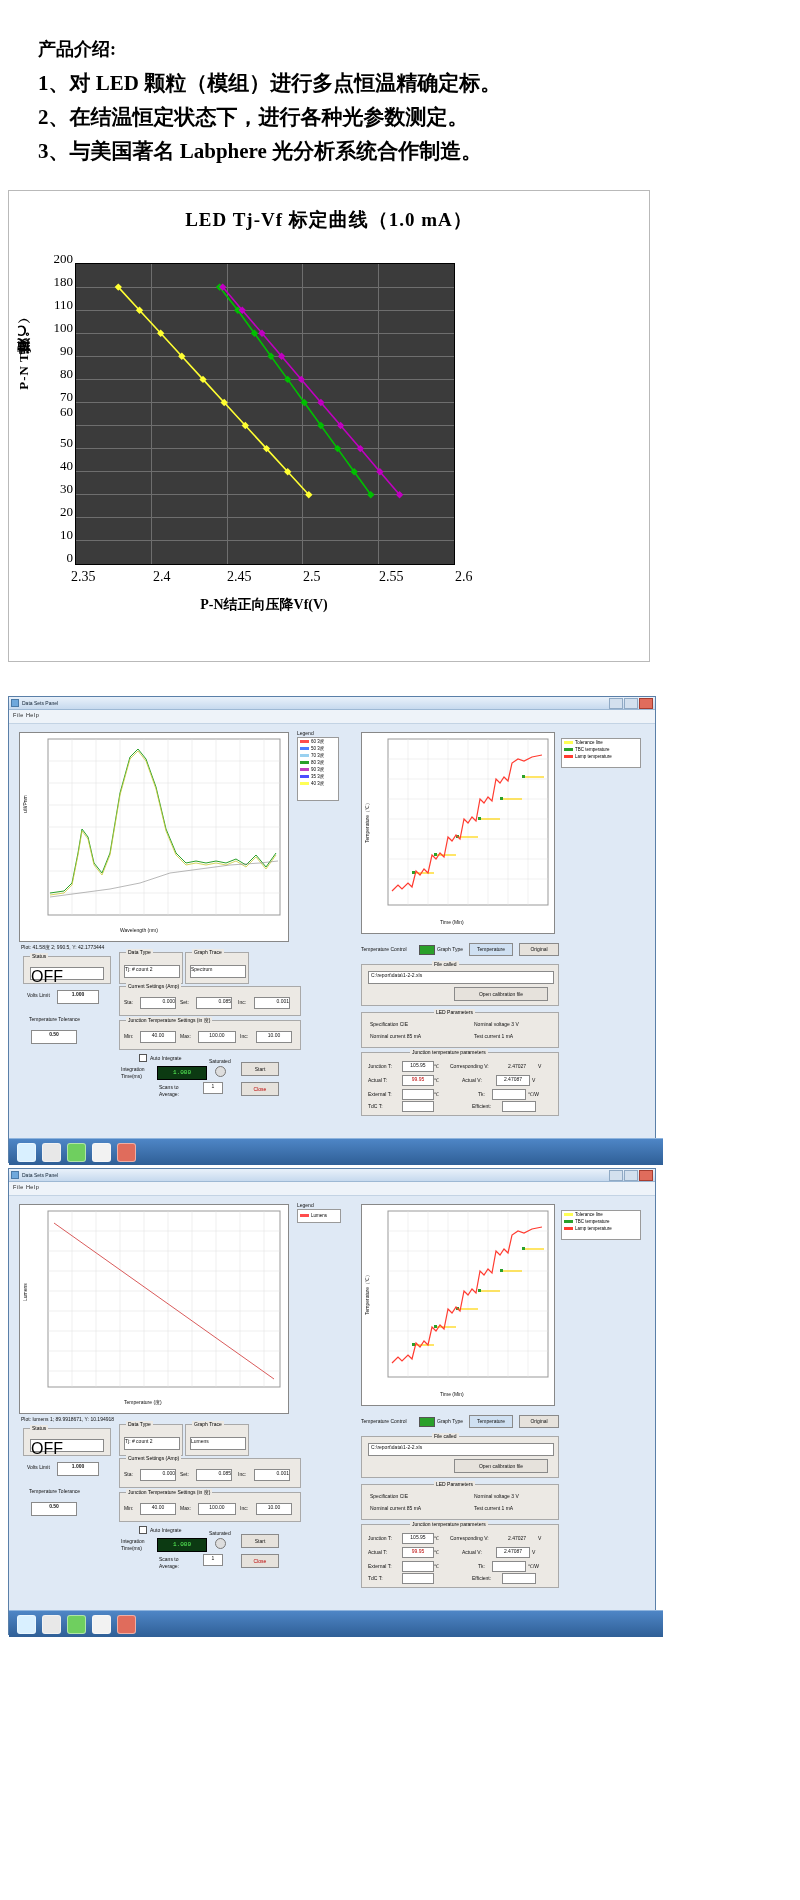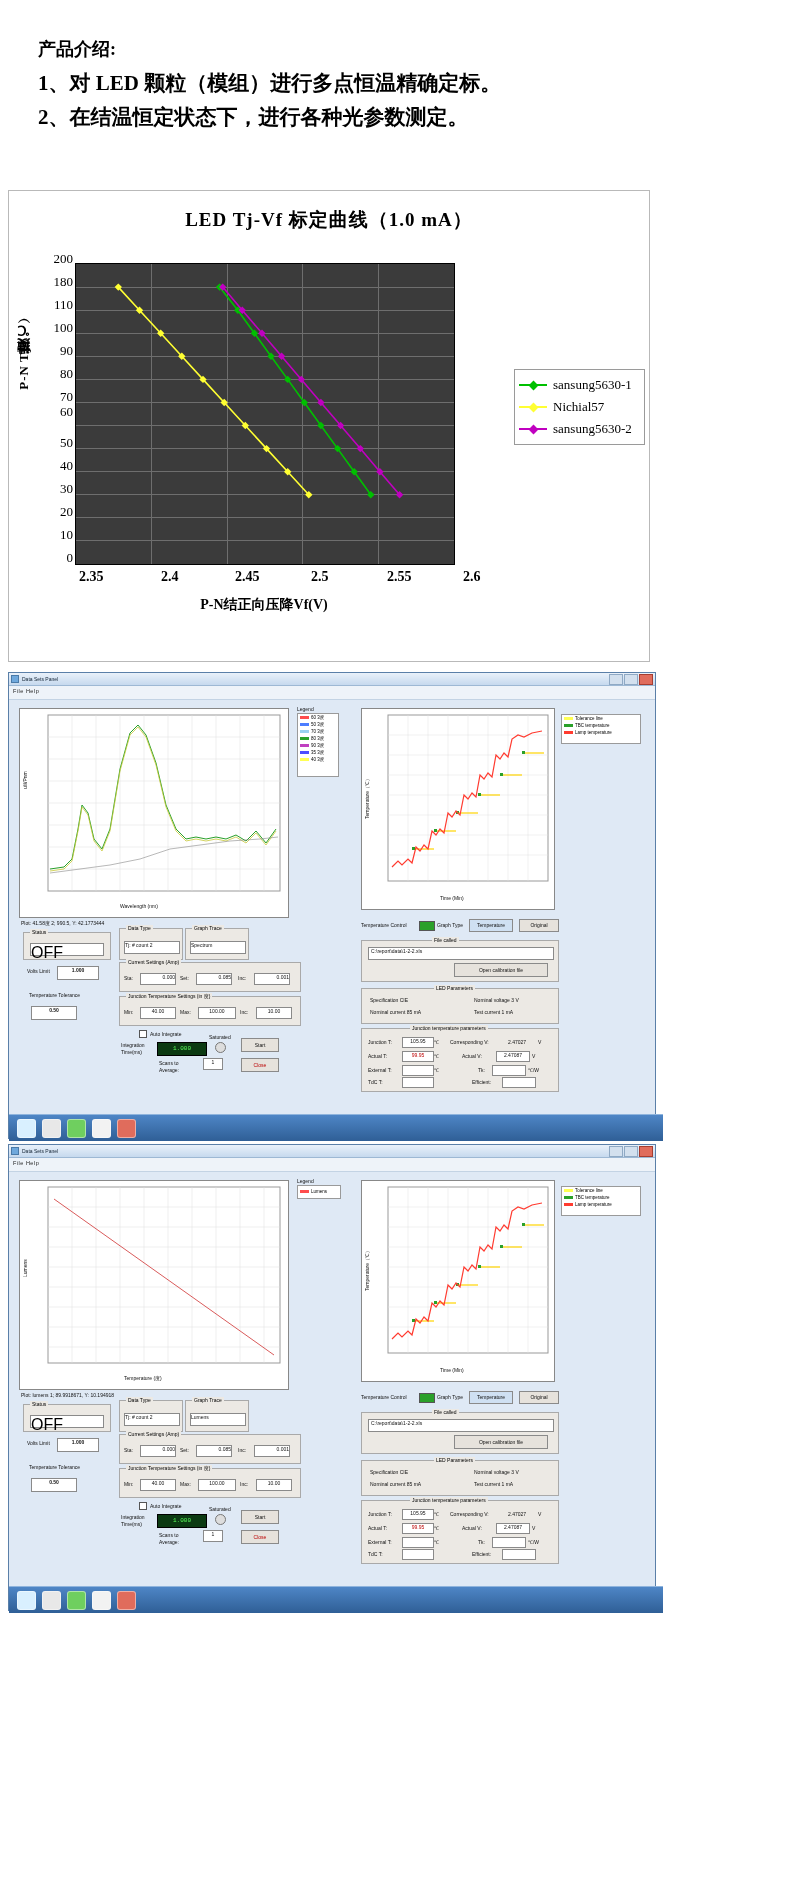--- a/index.html
+++ b/index.html
@@ -13,33 +13,33 @@
 
   
   .chart-panel{position:absolute;left:8px;top:190px;width:640px;height:470px;border:1px solid #b9b9b9;background:#fff;}
   .chart-title{position:absolute;top:16px;left:0;width:100%;text-align:center;font-family:"Liberation Serif",serif;font-weight:bold;font-size:19px;letter-spacing:1px;}
   .plot{position:absolute;left:66px;top:72px;width:378px;height:300px;background:#3b3b3b;border:1px solid #000;}
   .plot .vgrid,.plot .hgrid{position:absolute;background:#6e6e6e;}
   .plot .vgrid{width:1px;top:0;bottom:0;}
   .plot .hgrid{height:1px;left:0;right:0;}
   .ylabels{position:absolute;left:24px;top:62px;width:40px;height:320px;}
   .ylabels span{position:absolute;right:0;font-family:"Liberation Serif",serif;font-size:13px;line-height:12px;}
-  .xlabels{position:absolute;left:56px;top:378px;width:440px;height:20px;font-weight:bold;}
+  .xlabels{position:absolute;left:48px;top:378px;width:440px;height:20px;}
   .xlabels span{position:absolute;font-family:"Liberation Serif",serif;font-size:14px;}
   .ytitle{position:absolute;left:6px;top:140px;width:20px;font-family:"Liberation Serif",serif;font-size:13px;font-weight:bold;writing-mode:vertical-rl;transform:rotate(180deg);letter-spacing:1px;}
   .xtitle{position:absolute;left:0;top:405px;width:510px;text-align:center;font-family:"Liberation Serif",serif;font-size:14px;font-weight:bold;}
   .legend{position:absolute;left:505px;top:178px;width:125px;border:1px solid #9a9a9a;background:#fff;padding:4px 2px;}
   .legend .item{display:flex;align-items:center;height:22px;font-family:"Liberation Serif",serif;font-size:13px;}
   .legend .swatch{width:28px;height:10px;margin:0 6px 0 2px;position:relative;}
   .legend .swatch .ln{position:absolute;top:4px;left:0;width:28px;height:2px;}
   .legend .swatch .mk{position:absolute;top:2px;left:11px;width:7px;height:7px;transform:rotate(45deg);}
   svg.series{position:absolute;left:0;top:0;overflow:visible;}
 
   
-  .sw{position:absolute;left:8px;width:646px;border:1px solid #5a7fa8;background:#dfe9f5;}
+  .sw{position:absolute;left:8px;width:646px;border:1px solid #5a7fa8;background:#dfe9f5;margin-top:24px;}
   .sw1{top:672px;height:465px;}
   .sw2{top:1144px;height:465px;}
   .sw .titlebar{height:12px;background:linear-gradient(#e9f1fa,#c6d9ee);border-bottom:1px solid #9db8d4;display:flex;align-items:center;padding:0 2px;}
   .sw .titlebar .tbtext{font-size:5px;color:#123;margin-left:3px;}
   .sw .titlebar .tbicon{width:6px;height:6px;background:#6fa8dc;border:1px solid #4a7aa8;}
   .sw .winbtns{margin-left:auto;display:flex;gap:1px;}
   .sw .winbtns i{display:block;width:12px;height:9px;background:#d3e0ee;border:1px solid #8fa9c4;}
   .sw .winbtns i.close{background:#e06c5c;border-color:#a63d30;}
   .sw .menubar{height:11px;background:#eef3f9;border-bottom:1px solid #c3d3e4;font-size:5.5px;color:#222;padding:2px 0 0 4px;letter-spacing:.5px;}
   .sw .body{position:relative;height:calc(100% - 24px);background:#dfe9f5;}
@@ -59,20 +59,21 @@
 </style>
 </head>
 <body>
 
 <div class="page">
 
   <div class="intro">
     <div class="line first">产品介绍:</div>
     <div class="line">1、对 LED 颗粒（模组）进行多点恒温精确定标。</div>
     <div class="line">2、在结温恒定状态下，进行各种光参数测定。</div>
+    <div class="line">3、与美国著名 Labphere 光分析系统合作制造。</div>
   </div>
 
   <div class="chart-panel">
     <div class="chart-title">LED Tj-Vf 标定曲线（1.0 mA）</div>
 
     <div class="ytitle">P-N结温度Tj（℃）</div>
 
     <div class="ylabels">
       <span style="top:0px">200</span>
       <span style="top:23px">180</span>
@@ -147,43 +148,20 @@
     <div class="xlabels">
       <span style="left:14px">2.35</span>
       <span style="left:96px">2.4</span>
       <span style="left:170px">2.45</span>
       <span style="left:246px">2.5</span>
       <span style="left:322px">2.55</span>
       <span style="left:398px">2.6</span>
     </div>
     <div class="xtitle">P-N结正向压降Vf(V)</div>
 
-    <div class="legend">
-      <div class="item">
-        <span class="swatch">
-            <i class="ln" style="background:#00c000"></i>
-            <i class="mk" style="background:#00c000"></i>
-          </span>
-        <span>sansung5630-1</span>
-      </div>
-      <div class="item">
-        <span class="swatch">
-            <i class="ln" style="background:#ffff33"></i>
-            <i class="mk" style="background:#ffff33"></i>
-          </span>
-        <span>Nichial57</span>
-      </div>
-      <div class="item">
-        <span class="swatch">
-            <i class="ln" style="background:#c000c0"></i>
-            <i class="mk" style="background:#c000c0"></i>
-          </span>
-        <span>sansung5630-2</span>
-      </div>
-    </div>
   </div>
 
   <div class="sw sw1">
     <div class="titlebar">
       <span class="tbicon"></span>
       <span class="tbtext">Data Sets Panel</span>
       <span class="winbtns">
         <i></i>
         <i></i>
         <i class="close"></i>

